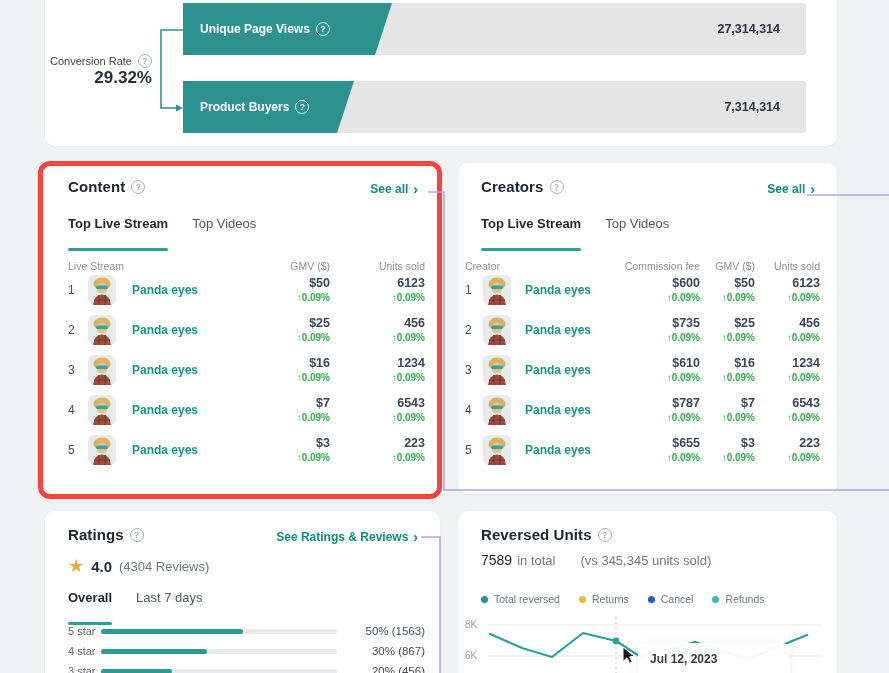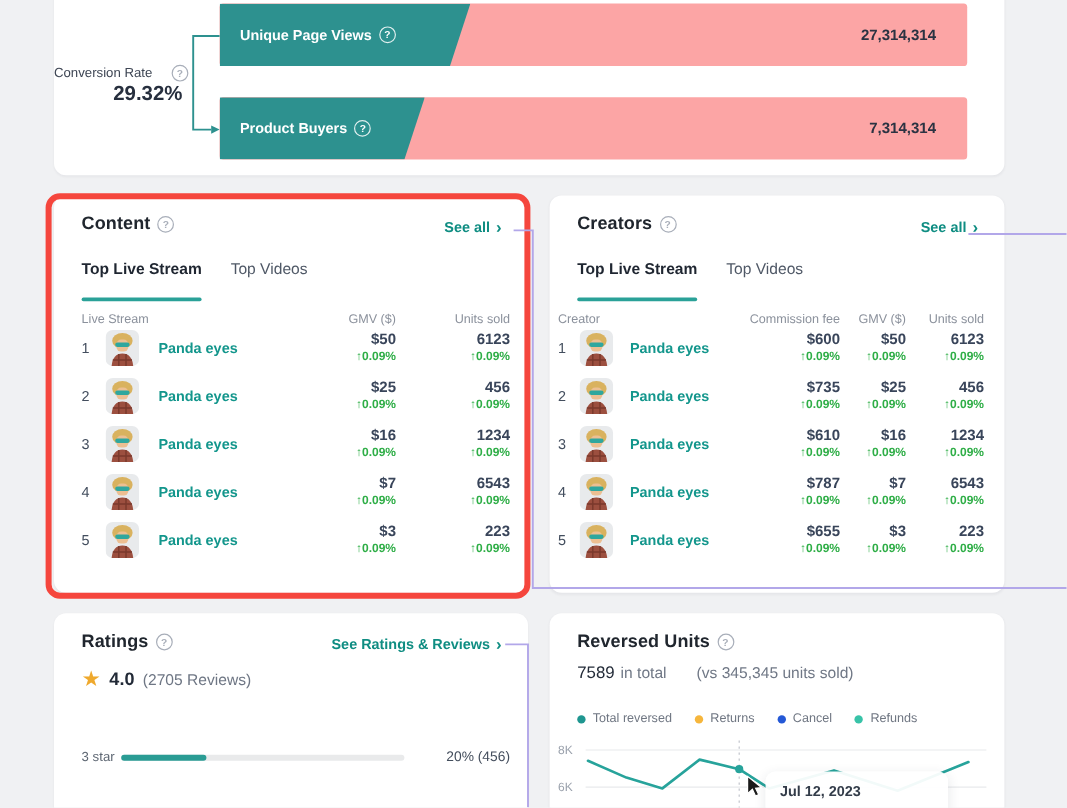--- a/index.html
+++ b/index.html
@@ -21,28 +21,28 @@
     color:#0f8d82;font-size:12px;font-weight:600;cursor:pointer}
   .seeall .chev{font-size:14px;font-weight:700;line-height:10px}
   .tabs{position:absolute;left:23px;top:53px;display:flex;gap:24px}
   .tab{font-size:13px;color:#4f5866;cursor:pointer;position:relative;padding-bottom:20px}
   .tab.active{color:#1f2631;font-weight:700}
   .tab.active::after{content:"";position:absolute;left:0;right:0;bottom:0;height:3px;
     background:#2aa198;border-radius:2px}
 
   
   #funnel-card{left:45px;top:-20px;width:792px;height:166px}
-  .frow{position:absolute;left:138px;right:31px;height:52px;background:#fca5a5;border-radius:3px}
+  .frow{position:absolute;left:138px;right:31px;height:52px;background:#e5e5e5;border-radius:3px}
   .fshape{position:absolute;left:0;top:0;bottom:0;background:#2d918f;color:#fff;
     display:flex;align-items:center;padding-left:17px;font-size:12px;font-weight:600;
     clip-path:polygon(0 0,100% 0,calc(100% - 17px) 100%,0 100%)}
   .fvalue{position:absolute;right:26px;top:0;bottom:0;display:flex;align-items:center;
     font-size:12.5px;font-weight:700;color:#2b3342}
   .convlabel{position:absolute;left:0;top:74px;width:112px;text-align:right;
-    font-size:11px;color:#3e4654;display:flex;justify-content:space-between;align-items:center}
+    font-size:11px;color:#3e4654;display:flex;justify-content:center;align-items:center}
   .convvalue{position:absolute;left:0;top:88px;width:107px;text-align:right;
     font-size:17px;font-weight:700;color:#272f3e}
 
   
   #content-card{left:45px;top:163px;width:395px;height:331px}
   #creators-card{left:458px;top:163px;width:379px;height:331px}
   .thead,.trow{display:grid;align-items:center}
   .thead{position:absolute;left:0;right:0;top:95px;height:16px;
     font-size:10.5px;color:#8b919c}
   .tbody{position:absolute;left:0;right:0;top:107px}
@@ -389,23 +389,41 @@
     <span>Ratings</span>
     <span class="qicon">?</span>
   </div>
   <div class="seeall">
     <span>See Ratings &amp; Reviews</span>
       <span class="chev">›</span>
   </div>
   <div class="starrow">
     <span class="star">★</span>
     <span class="score">4.0</span>
-    <span class="reviews">(2705 Reviews)</span>
+    <span class="reviews">(4304 Reviews)</span>
+  </div>
+  <div class="tabs">
+    <div class="tab active">Overall</div>
+    <div class="tab">Last 7 days</div>
   </div>
   <div class="bars">
+    <div class="bar-row">
+      <div class="bar-label">5 star</div>
+      <div class="bar-track">
+          <div class="bar-fill" style="width: 60%;"></div>
+        </div>
+      <div class="bar-pct">50% (1563)</div>
+    </div>
+    <div class="bar-row">
+      <div class="bar-label">4 star</div>
+      <div class="bar-track">
+          <div class="bar-fill" style="width: 45%;"></div>
+        </div>
+      <div class="bar-pct">30% (867)</div>
+    </div>
     <div class="bar-row">
       <div class="bar-label">3 star</div>
       <div class="bar-track">
           <div class="bar-fill" style="width: 30%;"></div>
         </div>
       <div class="bar-pct">20% (456)</div>
     </div>
   </div>
 </div>
 

